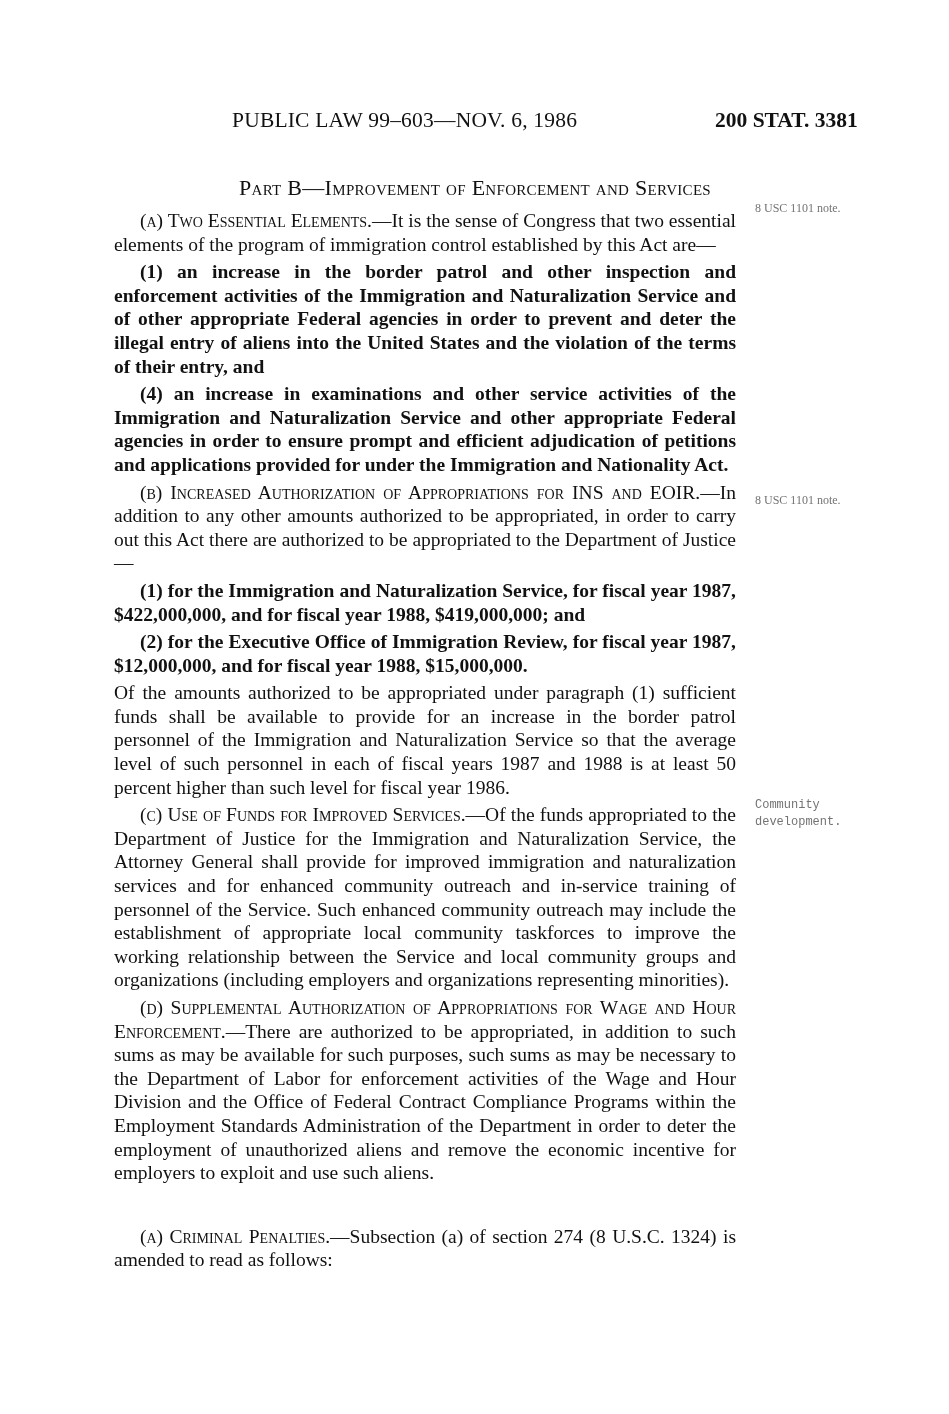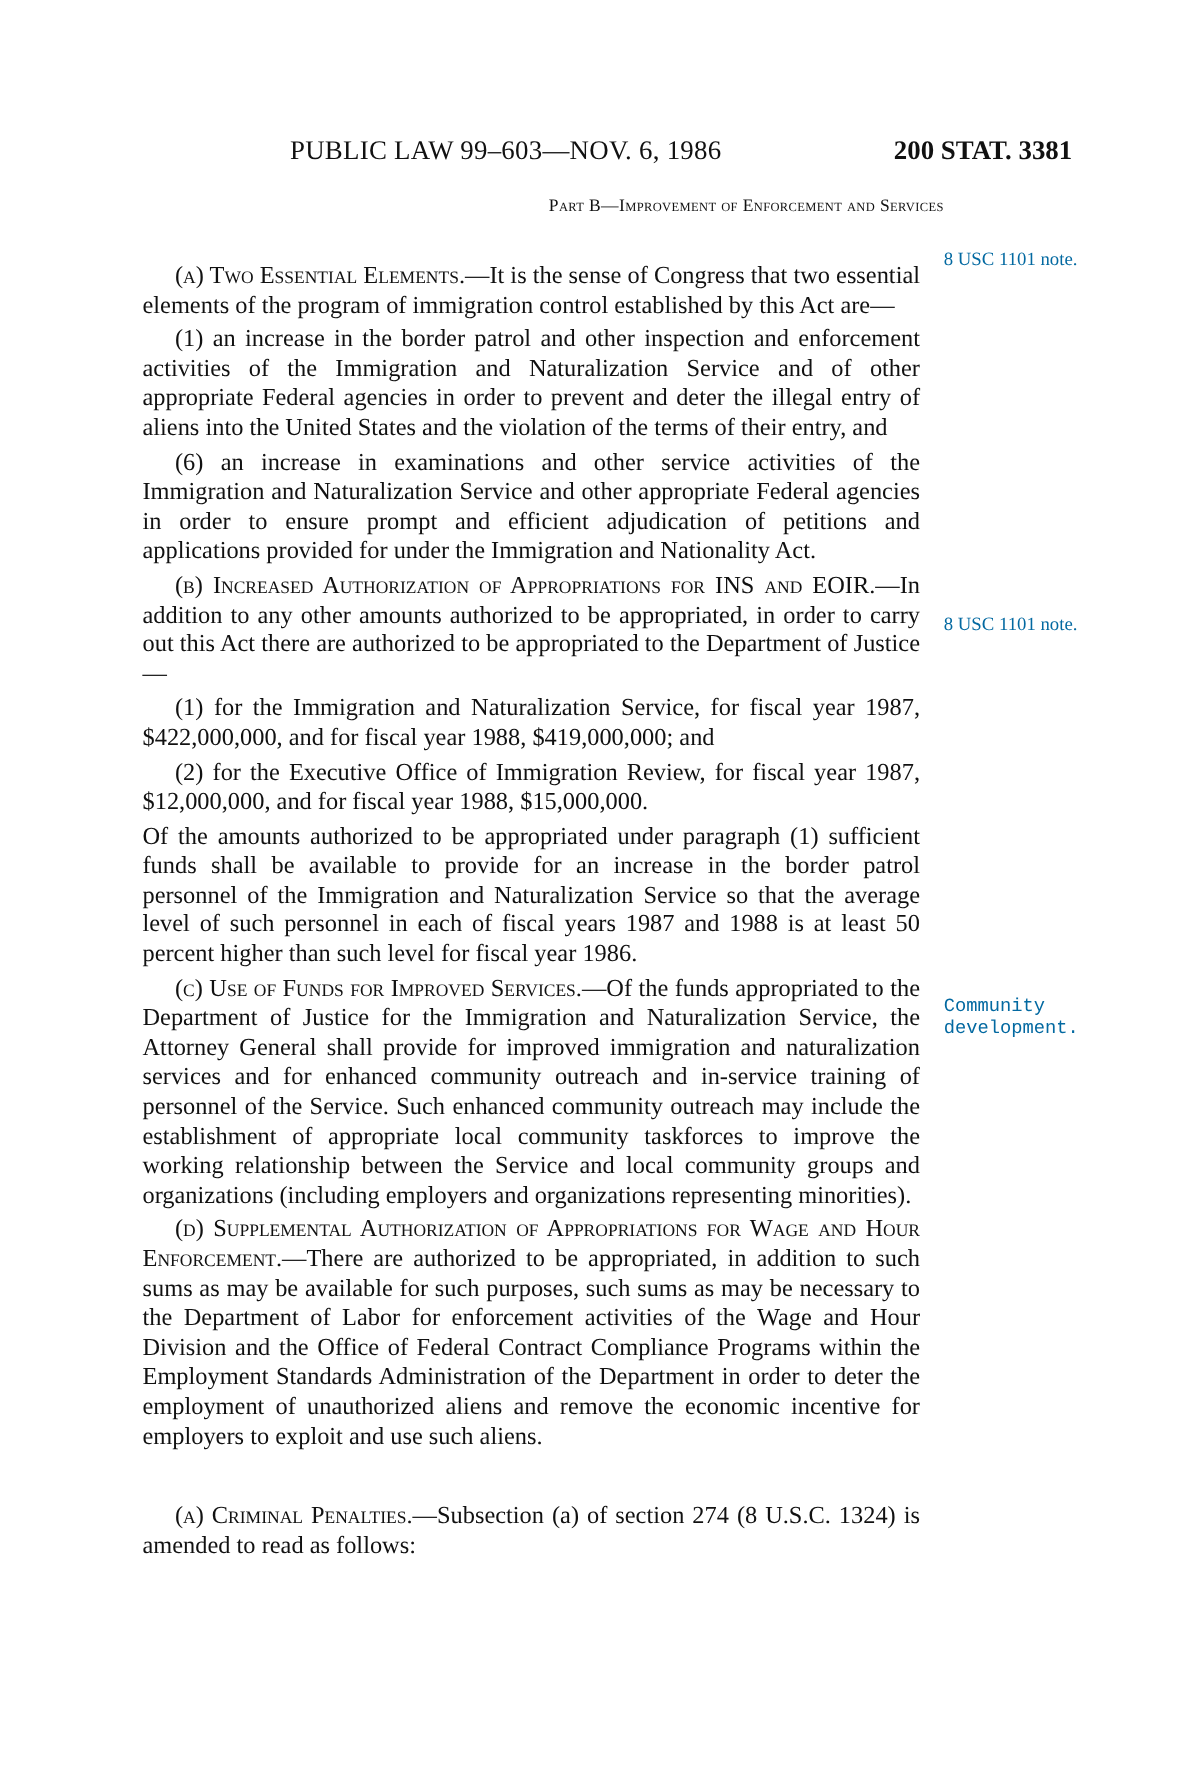--- a/index.html
+++ b/index.html
@@ -44,25 +44,25 @@
     left: 715px;
     top: 0;
     font-size: 21.5px;
     font-weight: bold;
     white-space: nowrap;
   }
 
   
   .part-heading {
     position: absolute;
-    top: 158px;
+    top: 175px;
     left: 195px;
     width: 560px;
-    text-align: right;
-    font-size: 14px;
+    text-align: center;
+    font-size: 22px;
     letter-spacing: 0.3px;
     white-space: nowrap;
   }
   .smallcaps {
     font-variant: small-caps;
   }
 
   
   .col {
     position: absolute;
@@ -98,35 +98,36 @@
     display: block;
     padding-left: 66px;
     text-indent: -66px;
   }
   .para {
     text-indent: 26px;
   }
   .sub {
     margin-left: 46px;
     text-indent: 26px;
+    font-weight: bold;
   }
   .flush {
     text-indent: 0;
   }
   .gap-s { height: 9px; }
   .gap-m { height: 16px; }
 
   
   .sidenote {
     position: absolute;
     left: 755px;
-    font-size: 15px;
+    font-size: 12px;
     line-height: 17px;
     font-family: "Liberation Serif", serif;
-    color: #0369a1;
+    color: #737373;
     width: 180px;
   }
   #note-1 { top: 200px; }
   #note-2 { top: 492px; }
   #note-3 { top: 797px; font-family: Liberation Mono, monospace; }
 </style>
 </head>
 <body>
 
 <div class="page">
@@ -147,21 +148,21 @@
 
   <div class="col">
 
 
     <div class="gap-s"></div>
 
     <p class="para"><span class="smallcaps">(a) Two Essential Elements.—</span><span>It is the sense of Congress that two essential elements of the program of immigration control established by this Act are—</span></p>
 
     <p class="sub">(1) an increase in the border patrol and other inspection and enforcement activities of the Immigration and Naturalization Service and of other appropriate Federal agencies in order to prevent and deter the illegal entry of aliens into the United States and the violation of the terms of their entry, and</p>
 
-    <p class="sub">(6) an increase in examinations and other service activities of the Immigration and Naturalization Service and other appropriate Federal agencies in order to ensure prompt and efficient adjudication of petitions and applications provided for under the Immigration and Nationality Act.</p>
+    <p class="sub">(4) an increase in examinations and other service activities of the Immigration and Naturalization Service and other appropriate Federal agencies in order to ensure prompt and efficient adjudication of petitions and applications provided for under the Immigration and Nationality Act.</p>
 
     <p class="para"><span class="smallcaps">(b) Increased Authorization of Appropriations for INS and EOIR.—</span><span>In addition to any other amounts authorized to be appropriated, in order to carry out this Act there are authorized to be appropriated to the Department of Justice—</span></p>
 
     <p class="sub">(1) for the Immigration and Naturalization Service, for fiscal year 1987, $422,000,000, and for fiscal year 1988, $419,000,000; and</p>
 
     <p class="sub">(2) for the Executive Office of Immigration Review, for fiscal year 1987, $12,000,000, and for fiscal year 1988, $15,000,000.</p>
 
     <p class="flush">Of the amounts authorized to be appropriated under paragraph (1) sufficient funds shall be available to provide for an increase in the border patrol personnel of the Immigration and Naturalization Service so that the average level of such personnel in each of fiscal years 1987 and 1988 is at least 50 percent higher than such level for fiscal year 1986.</p>
 
     <p class="para"><span class="smallcaps">(c) Use of Funds for Improved Services.—</span><span>Of the funds appropriated to the Department of Justice for the Immigration and Naturalization Service, the Attorney General shall provide for improved immigration and naturalization services and for enhanced community outreach and in-service training of personnel of the Service. Such enhanced community outreach may include the establishment of appropriate local community taskforces to improve the working relationship between the Service and local community groups and organizations (including employers and organizations representing minorities).</span></p>

